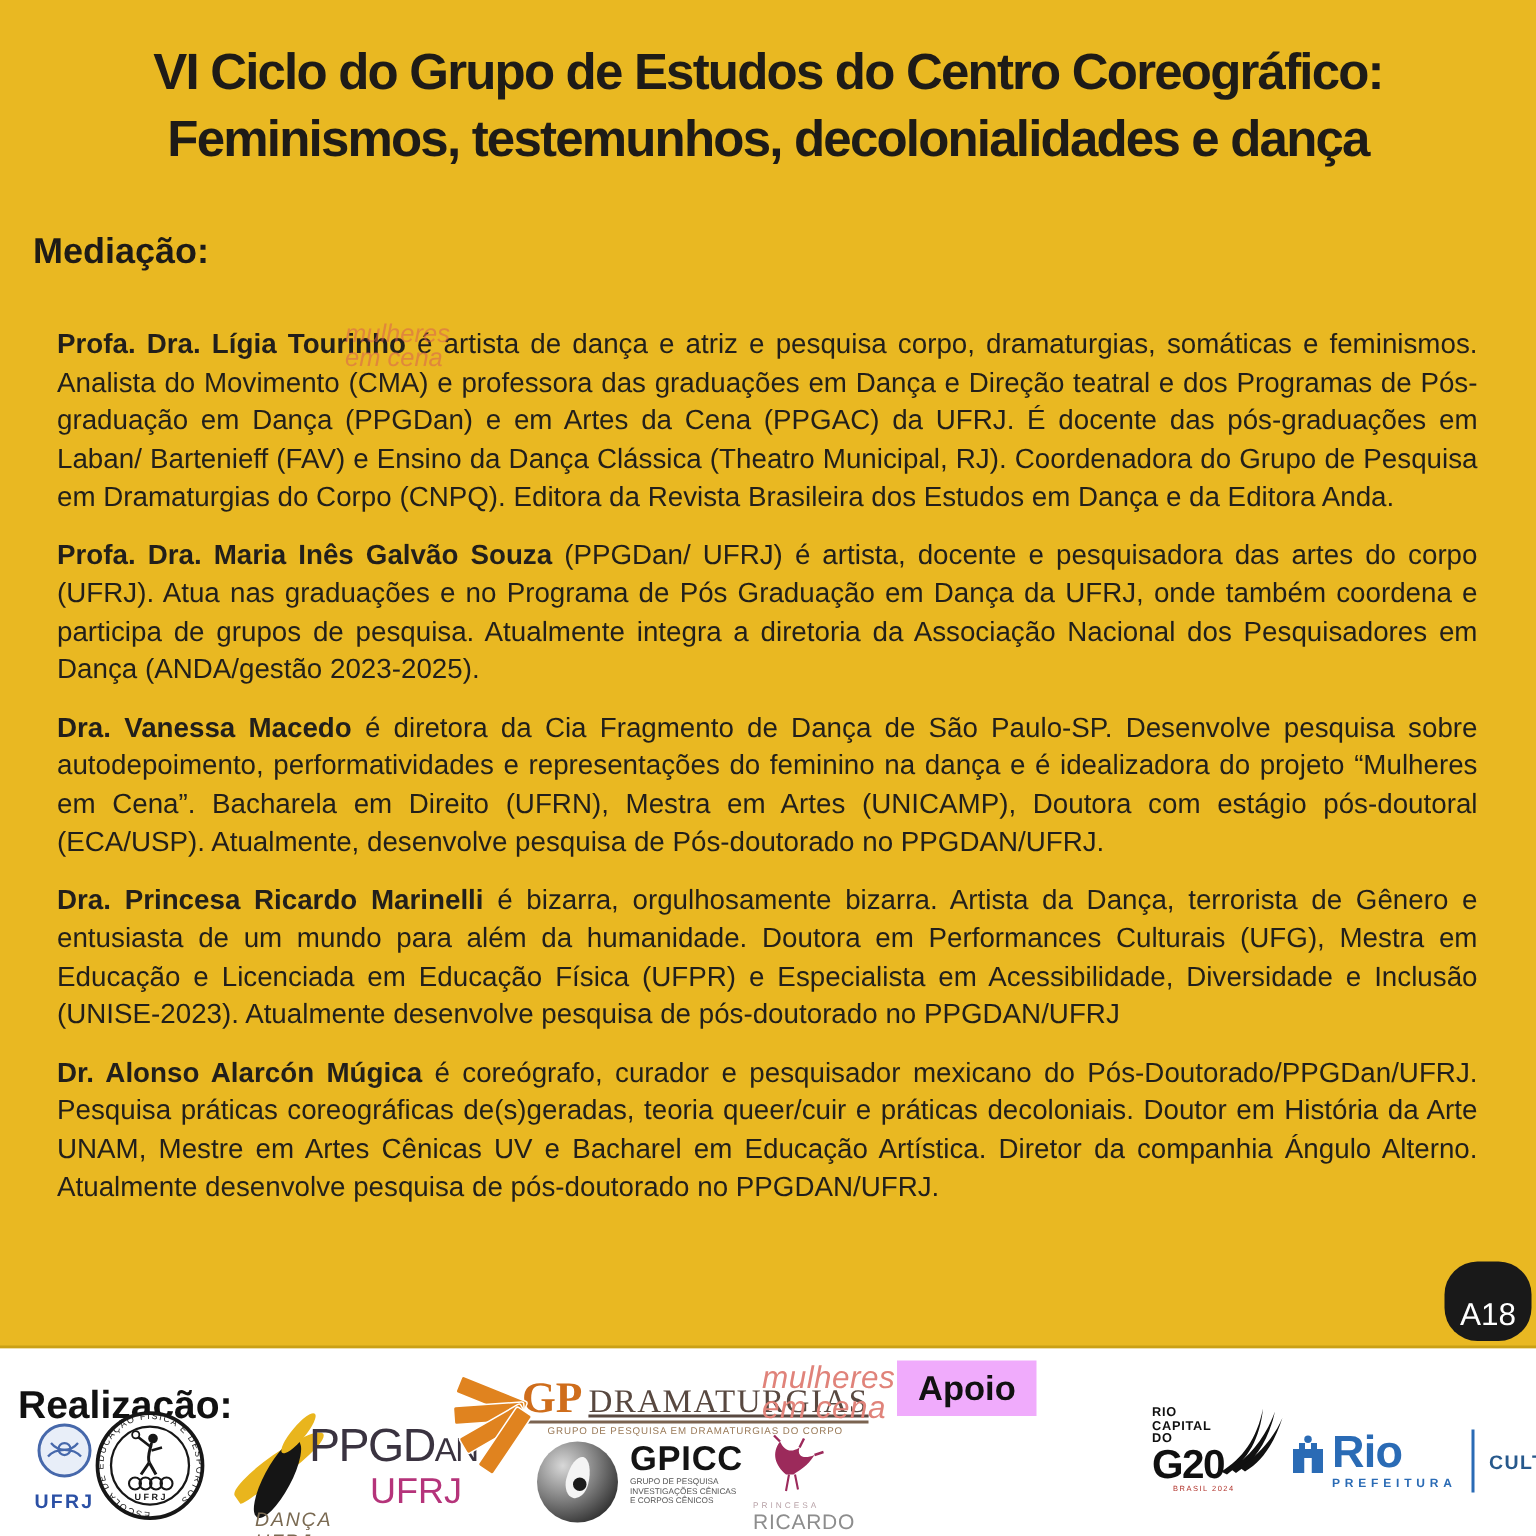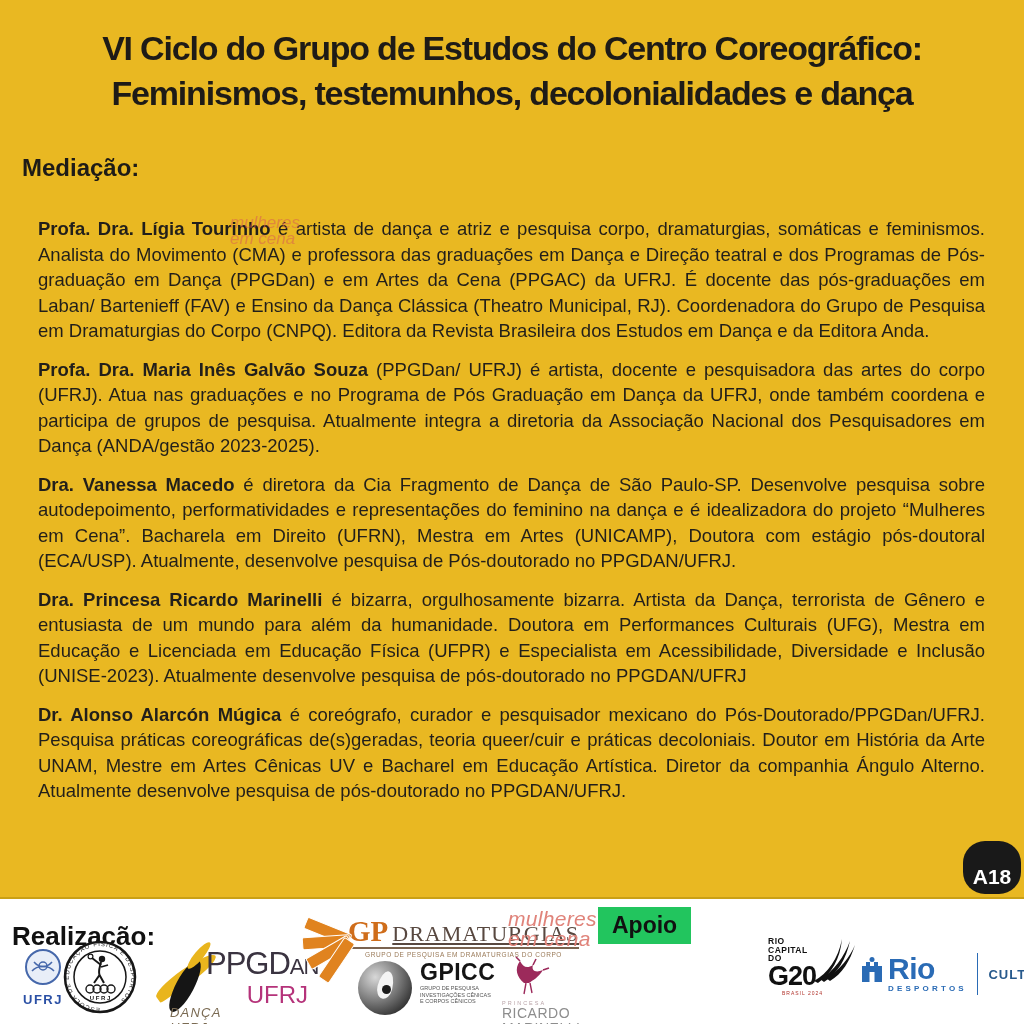--- a/index.html
+++ b/index.html
@@ -10,21 +10,21 @@
   .yellow-area{position:absolute;top:0;left:0;width:1024px;height:897px;background:#E9B822;border-bottom:2px solid #caa015;overflow:hidden;color:#211e1a;}
   .title{margin:0;padding:26px 30px 0;text-align:center;font-weight:700;font-size:34px;line-height:45px;letter-spacing:-1.2px;color:#1e1b17;}
   .title span{display:block;}
   .section{margin:38px 0 0;padding:0 22px;font-size:24px;font-weight:700;color:#1e1b17;}
   .bios{padding:34px 39px 0 38px;}
   .bio{margin:0 0 13px;font-size:18.5px;line-height:25.5px;text-align:justify;color:#221f1b;}
   .bio strong{font-weight:700;}
 
   .watermark{position:absolute;left:230px;top:215px;font-style:italic;font-size:17px;line-height:16px;color:rgba(217,94,82,0.55);pointer-events:none;}
 
-  .a18{position:absolute;top:841px;right:3px;width:58px;height:53px;background:#191919;border-radius:22px;color:#ffffff;font-weight:700;font-size:21px;display:flex;align-items:flex-end;justify-content:center;padding-bottom:5px;box-sizing:border-box;}
+  .a18{position:absolute;top:841px;right:3px;width:58px;height:53px;background:#191919;border-radius:22px;color:#ffffff;font-weight:400;font-size:21px;display:flex;align-items:flex-end;justify-content:center;padding-bottom:5px;box-sizing:border-box;}
 
   
   .footer{position:absolute;top:899px;left:0;width:1024px;height:125px;background:#ffffff;}
   .footer > div{position:absolute;}
   .realizacao{left:12px;top:6px;font-size:26px;font-weight:700;color:#111111;margin-top:16px;}
 
   
   .ufrj{left:18px;top:48px;width:50px;text-align:center;}
   .ufrj .label{font-size:13px;font-weight:700;color:#2b50a5;letter-spacing:1.5px;margin-top:1px;}
 
@@ -64,21 +64,21 @@
   .gpicc .ball{width:54px;height:54px;border-radius:50%;background:radial-gradient(circle at 32% 30%,#d8d8d8,#7c7c7c 45%,#262626 85%);position:relative;}
   .gpicc .leaf{position:absolute;left:20px;top:10px;width:15px;height:28px;background:#f4f4f4;border-radius:50% 50% 50% 50% / 60% 60% 40% 40%;transform:rotate(14deg);}
   .gpicc .dot{position:absolute;left:24px;top:24px;width:9px;height:9px;border-radius:50%;background:#1c1c1c;}
   .gpicc .label{font-size:23px;font-weight:800;letter-spacing:0.5px;color:#141414;line-height:22px;}
   .gpicc .cap{font-size:5.5px;color:#555555;line-height:6.5px;margin-top:2px;}
 
   
   .mec{left:508px;top:10px;font-style:italic;font-size:21px;line-height:20px;color:#E0837A;letter-spacing:0.3px;}
 
   
-  .apoio{left:598px;top:8px;background:#22c55e;padding:5px 14px;font-size:23px;font-weight:700;color:#111111;}
+  .apoio{left:598px;top:8px;background:#f0abfc;padding:5px 14px;font-size:23px;font-weight:700;color:#111111;}
 
   
   .princesa{left:502px;top:56px;width:92px;}
   .princesa .tiny{font-size:5.5px;letter-spacing:2px;color:#b9a3a8;margin-top:1px;}
   .princesa .ln{font-size:14px;line-height:14.5px;color:#8d8d8d;letter-spacing:0.5px;}
 
   
   .centro{left:600px;top:66px;}
   .centro .ln{font-size:21px;line-height:24px;font-weight:800;color:#27598c;letter-spacing:0.5px;}
   .centro .row{display:flex;align-items:flex-end;gap:8px;}
@@ -251,21 +251,21 @@
       <div class="crest-box">
         <span>
           <svg width="24" height="30" viewBox="0 0 24 30">
             <path d="M2,10 L2,26 L22,26 L22,10 L18,10 L18,6 L14,6 L14,10 L10,10 L10,6 L6,6 L6,10 Z" fill="#2a6bb5"></path>
             <circle cx="12" cy="3.5" r="2.5" fill="#2a6bb5"></circle>
             <rect x="9.5" y="16" width="5" height="10" fill="#ffffff"></rect>
           </svg>
         </span>
         <div class="wordmark">
           <div class="name">Rio</div>
-          <div class="sub">DESPORTOS</div>
+          <div class="sub">PREFEITURA</div>
         </div>
       </div>
       <div class="divider"></div>
       <div class="cultura">CULTURA</div>
     </div>
 
   </div>
 </div>
 
 </body></html>

